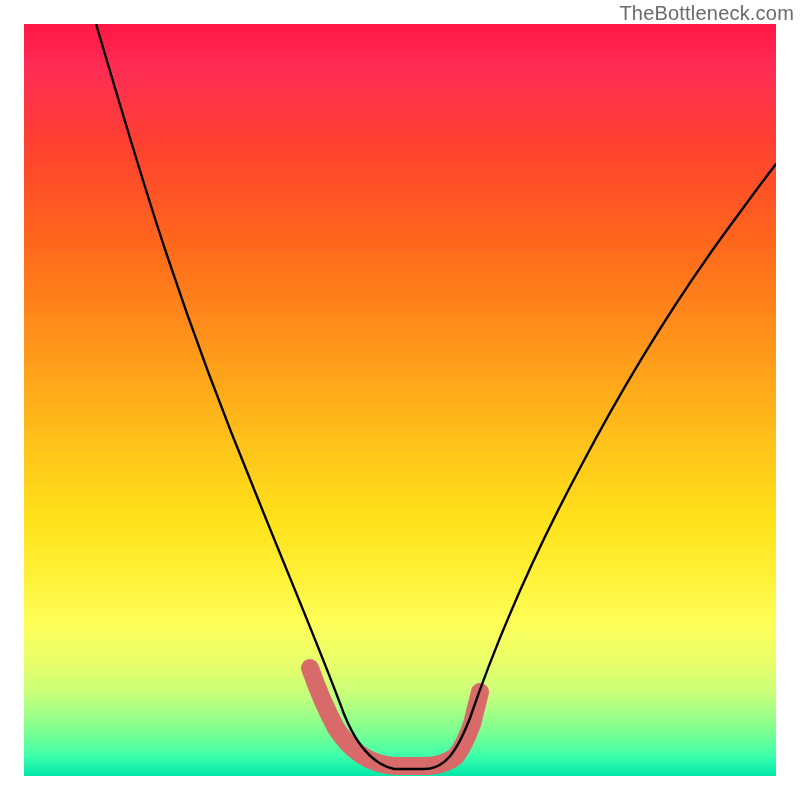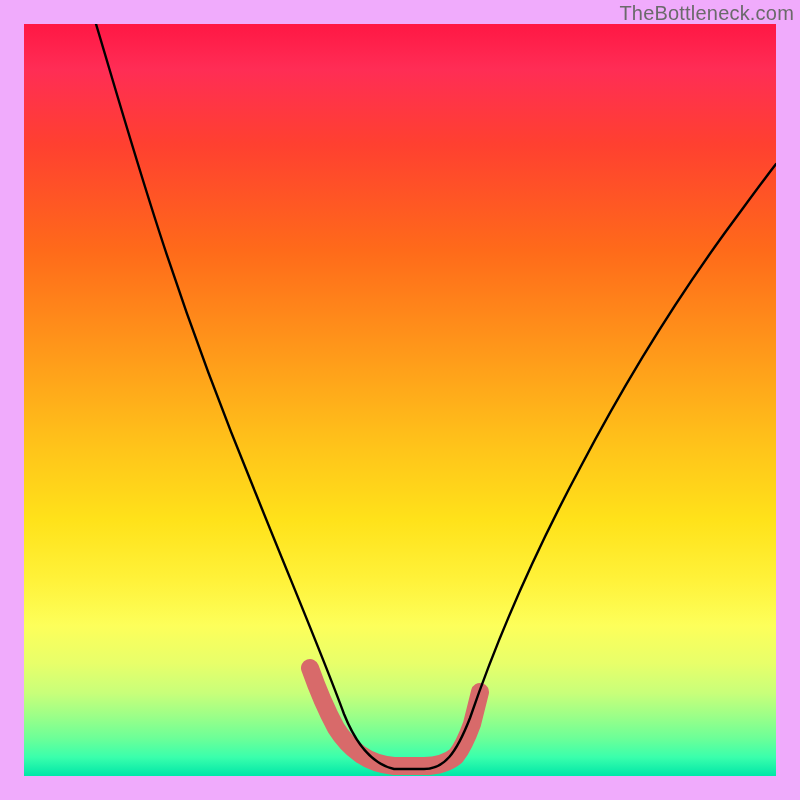--- a/index.html
+++ b/index.html
@@ -9,21 +9,21 @@
     height: 800px;
     background: #000;
     overflow: hidden;
   }
   .frame {
     position: absolute;
     left: 0;
     top: 0;
     width: 800px;
     height: 800px;
-    background: #f0abfc;
+    background: #ffffff;
   }
   .plot-area {
     position: absolute;
     left: 24px;
     top: 24px;
     width: 752px;
     height: 752px;
     
     background: linear-gradient(
       to bottom,

